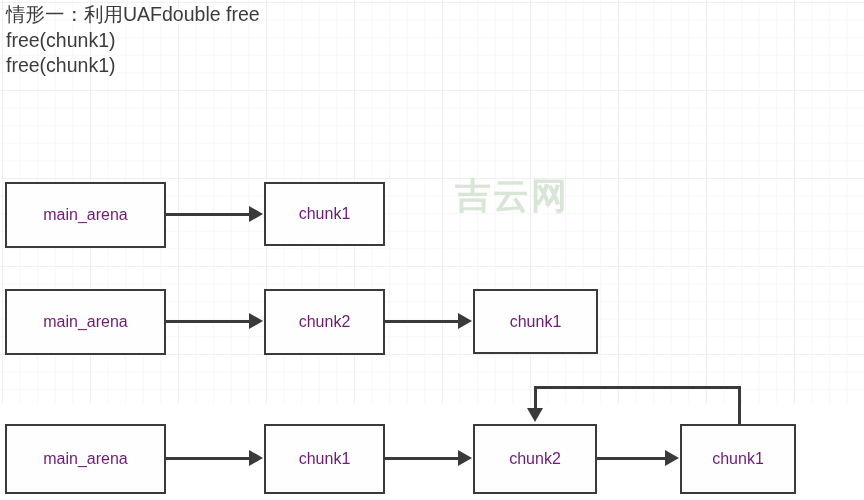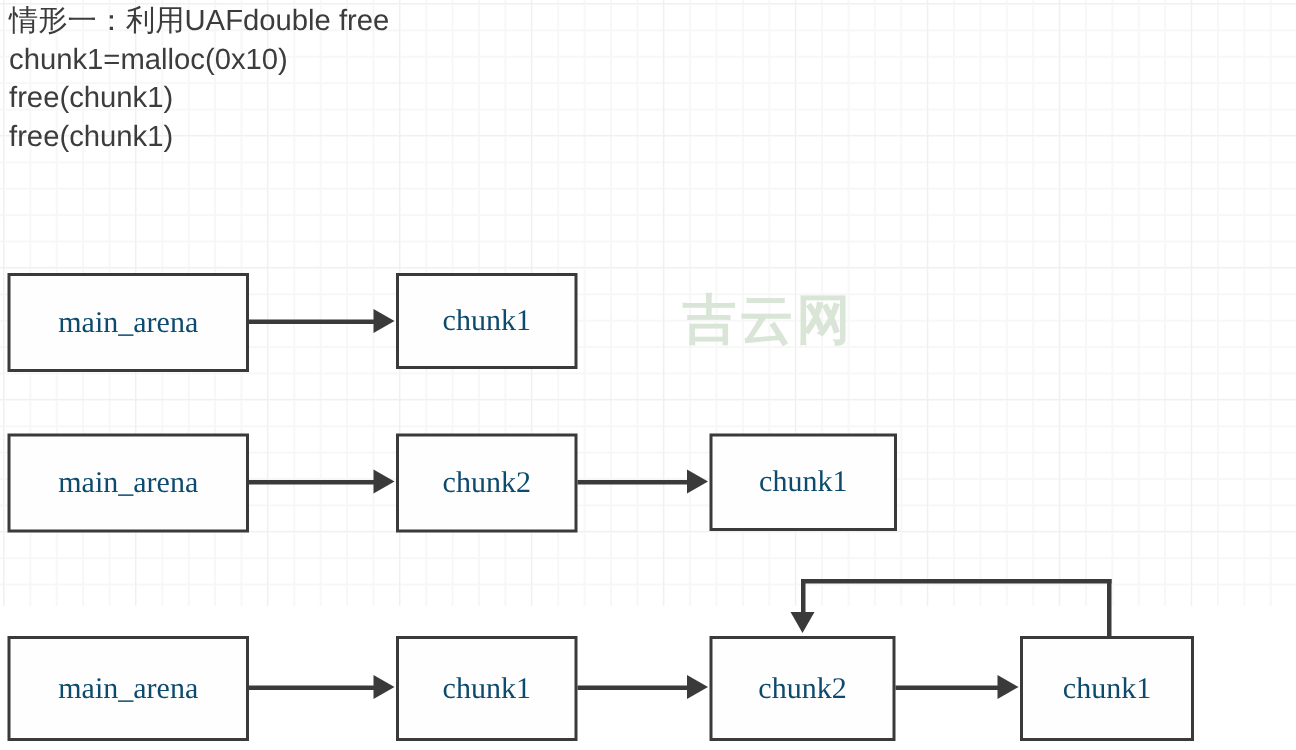--- a/index.html
+++ b/index.html
@@ -39,39 +39,38 @@
   .code-line {
     color: #3c3c3c;
     font-size: 19.5px;
     line-height: 25.6px;
     white-space: pre;
     letter-spacing: 0px;
   }
   .watermark {
     position: absolute;
     left: 455px;
-    top: 189px;
+    top: 172px;
     font-size: 36px;
     font-weight: bold;
     color: #d9e5d6;
     letter-spacing: 2px;
     user-select: none;
     font-family: "DejaVu Sans", sans-serif;
   }
   .node-box {
     position: absolute;
     box-sizing: border-box;
     border: 2.5px solid #3a3a3a;
     background-color: #fefefe;
     display: flex;
     align-items: center;
     justify-content: center;
-    color: #0c4a6e;
-    font-size: 20px;
-    font-family: Liberation Serif, serif;
+    color: #701a75;
+    font-size: 16px;
   }
   .edge {
     position: absolute;
     background-color: #3a3a3a;
   }
   .edge-h { height: 2.5px; }
   .edge-v { width: 2.5px; }
   .arrowhead-right {
     position: absolute;
     width: 0;
@@ -89,21 +88,20 @@
     border-top: 14px solid #3a3a3a;
   }
 </style>
 </head>
 <body>
 
 <div id="canvas">
 
   <div class="code-block">
     <div class="code-line">情形一：利用UAFdouble free</div>
-    <div class="code-line">chunk1=malloc(0x10)</div>
     <div class="code-line">free(chunk1)</div>
     <div class="code-line">free(chunk1)</div>
   </div>
 
   <div class="watermark">吉云网</div>
 
   <div class="node-box" style="left:5px;  top:182px; width:161px; height:66px;">main_arena</div>
   <div class="node-box" style="left:264px; top:182px; width:121px; height:64px;">chunk1</div>
 
   <div class="edge edge-h" style="left:166px; top:213px; width:84px;"></div>

